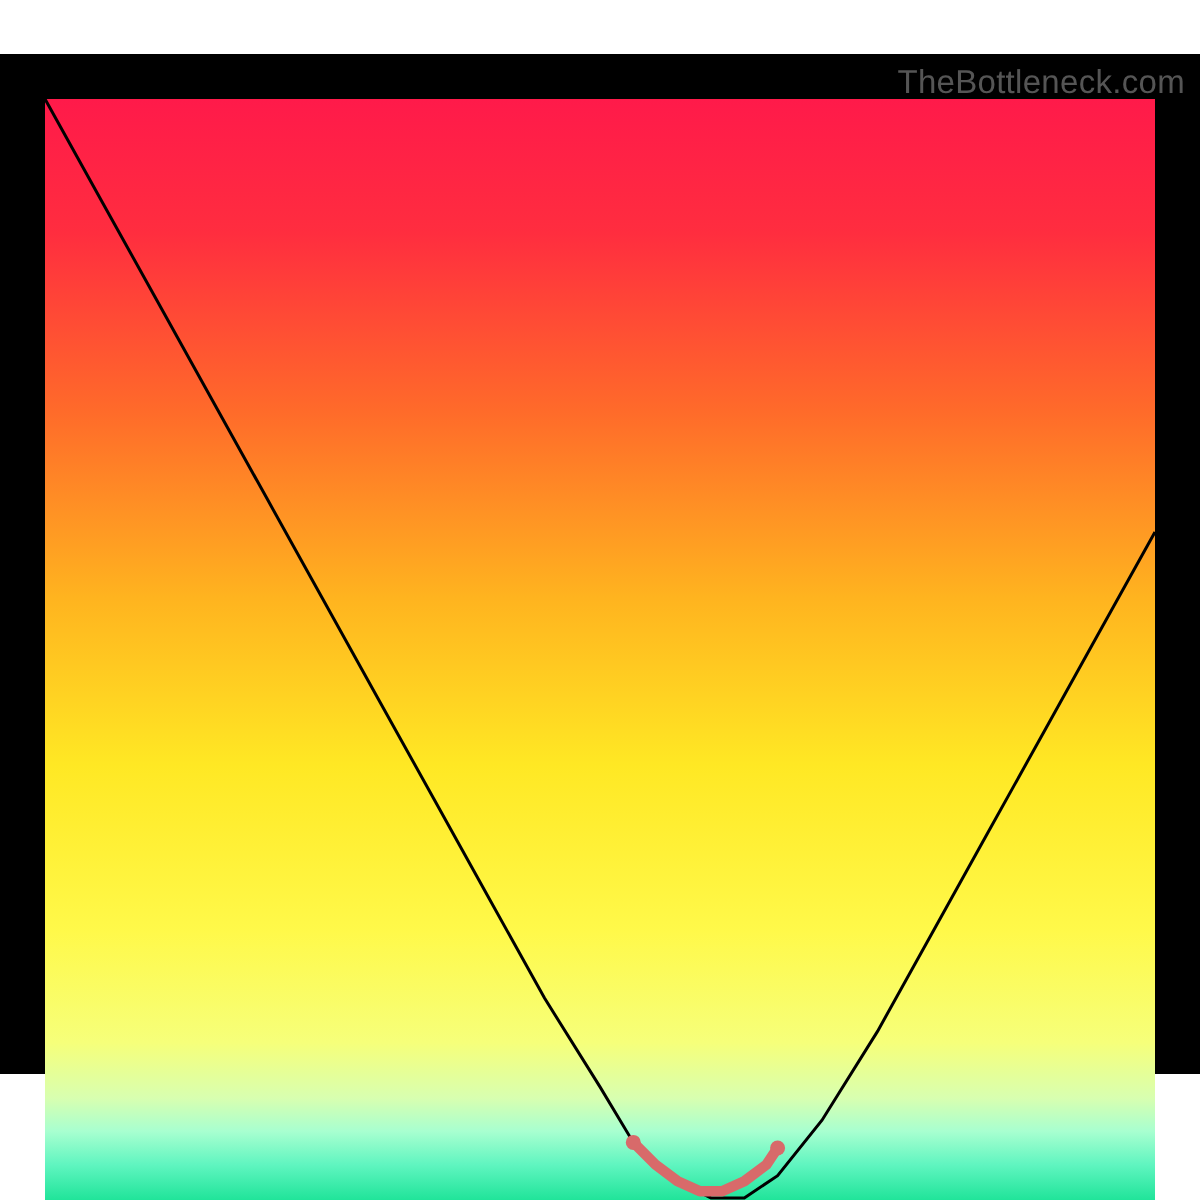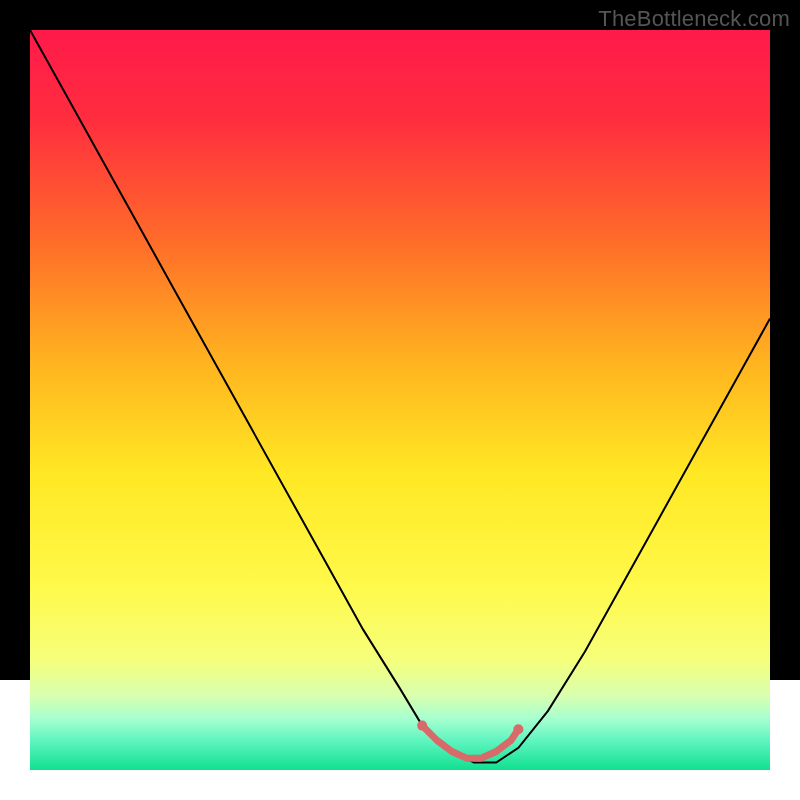--- a/index.html
+++ b/index.html
@@ -2,20 +2,21 @@
 <html><head>
 <meta charset="utf-8">
 <style>
   * { margin: 0; padding: 0; box-sizing: border-box; }
   body { width: 800px; height: 800px; position: relative; font-family: Arial, sans-serif; }
   .chart-container {
     width: 800px;
     height: 680px;
     position: relative;
     background: #000;
+    margin-top: 36px;
   }
   .watermark {
     position: absolute;
     top: 6px;
     right: 10px;
     color: #555;
     font-size: 22px;
     font-weight: 500;
     z-index: 10;
     letter-spacing: 0.2px;

